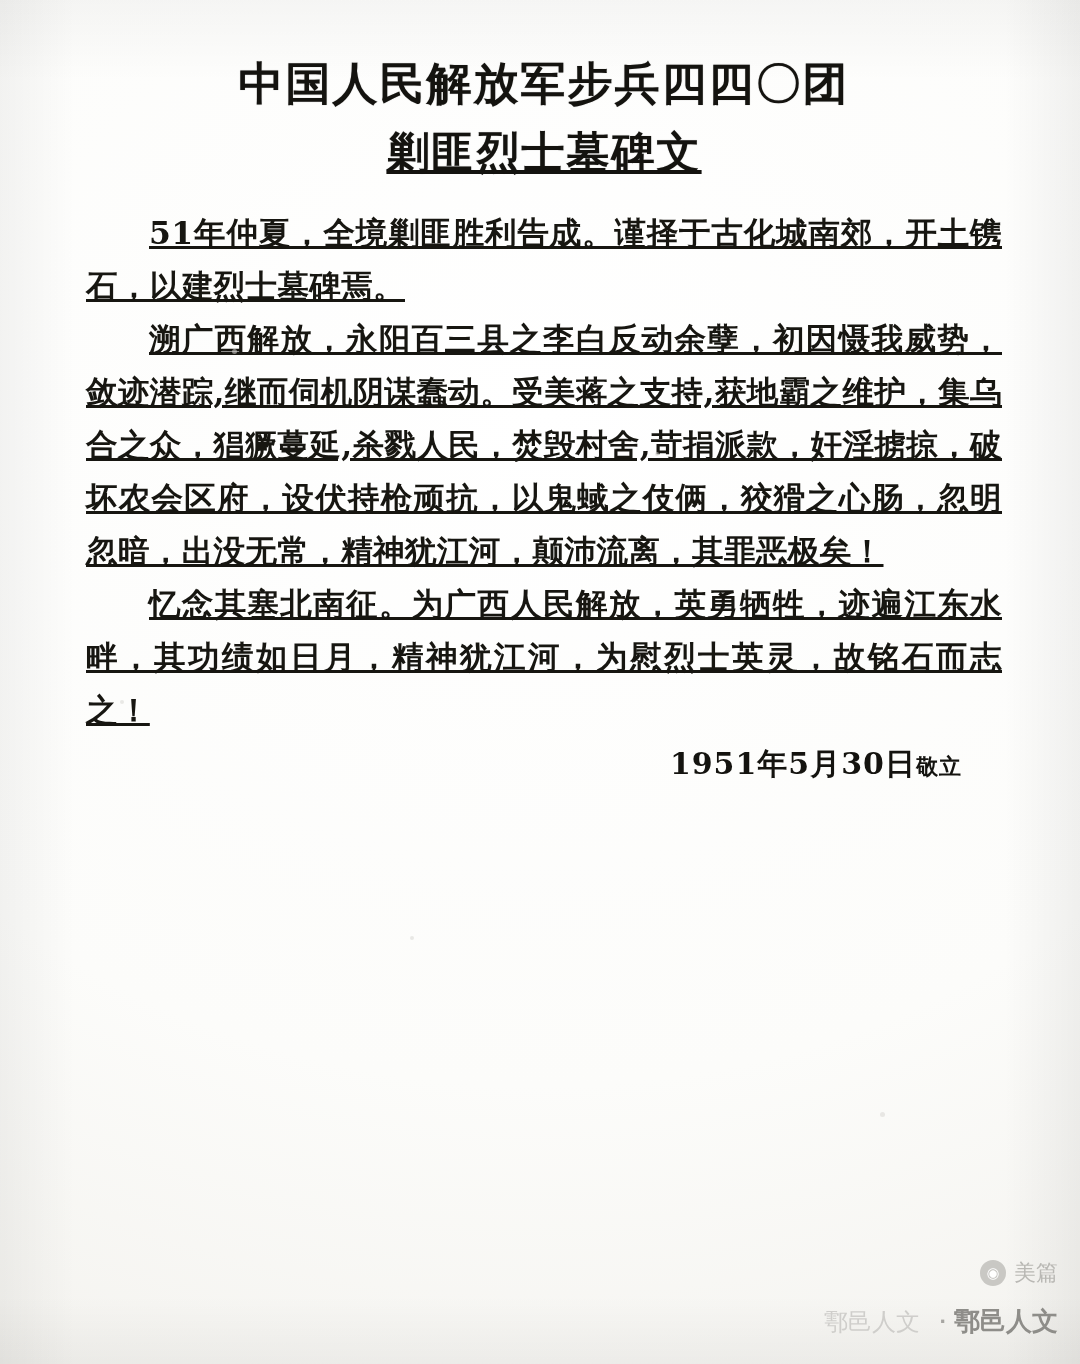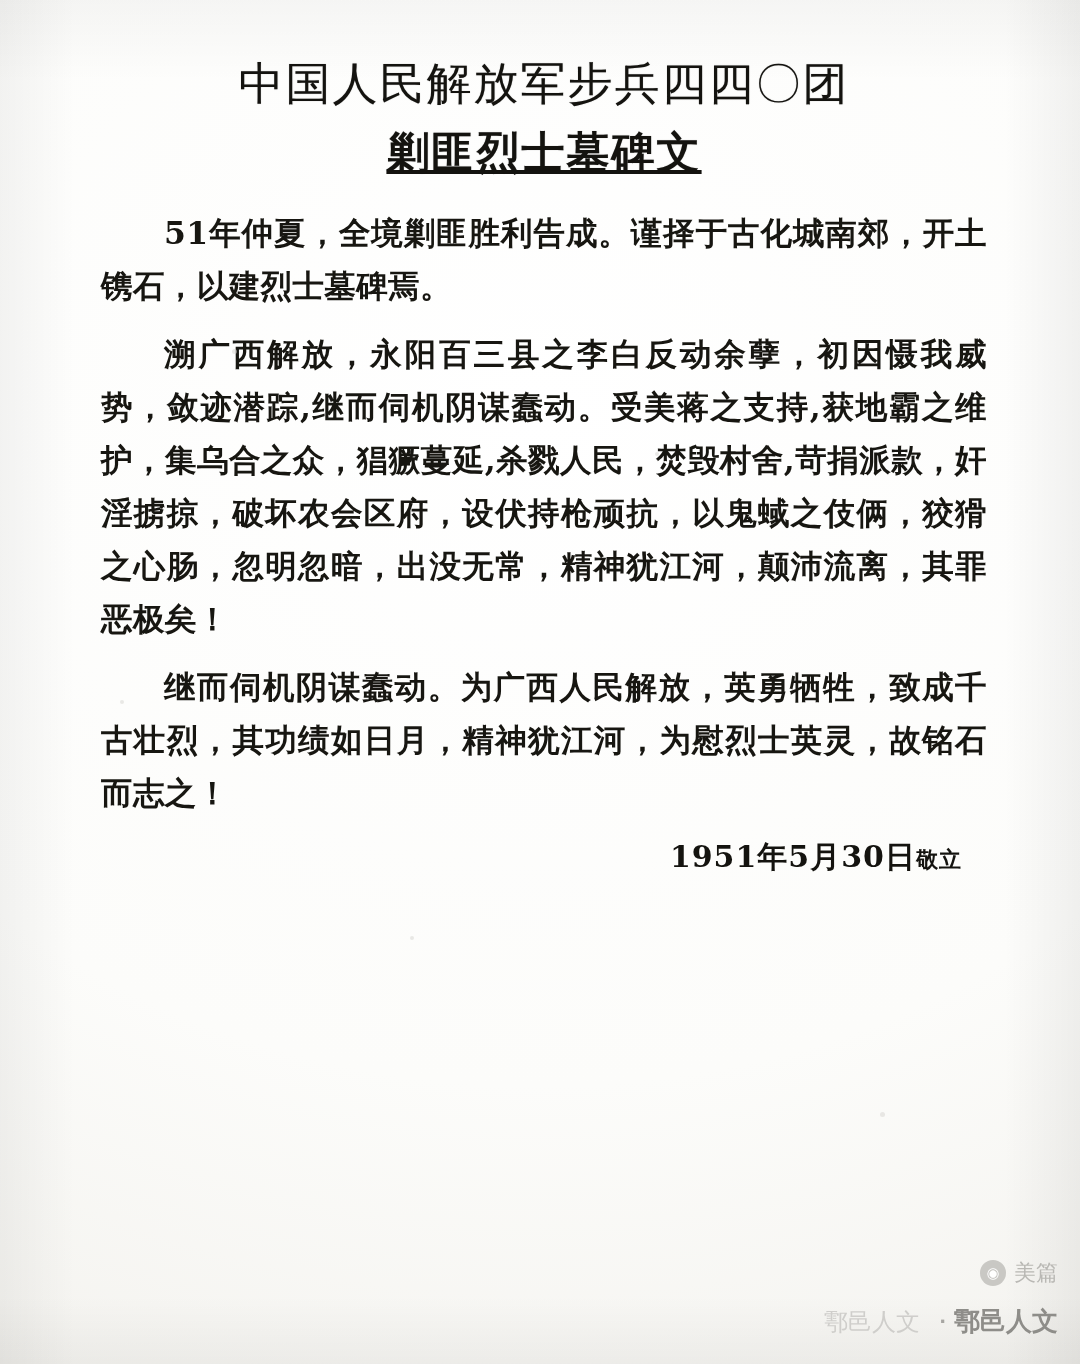--- a/index.html
+++ b/index.html
@@ -38,21 +38,21 @@
     padding: 56px 78px 0 86px;
     box-sizing: border-box;
   }
 
   .title-block {
     text-align: center;
     color: #14130f;
   }
   .title-line1 {
     font-size: 45px;
-    font-weight: 400;
+    font-weight: 700;
     letter-spacing: 2px;
     line-height: 1.25;
     margin: 0 0 14px 0;
     text-shadow: 0 0 1px rgba(0,0,0,0.35);
   }
   .title-line2 {
     font-size: 43px;
     font-weight: 700;
     letter-spacing: 2px;
     line-height: 1.25;
@@ -64,26 +64,27 @@
   .body-text {
     color: #171611;
     font-size: 31.5px;
     line-height: 53px;
     text-align: justify;
     text-justify: inter-character;
     letter-spacing: 0.4px;
     font-weight: 600;
   }
   .para {
-    margin: 15px;
+    margin: 0;
     text-indent: 2em;
+    text-decoration: underline;
   }
 
   .signature {
-    margin-top: 18px;
+    margin-top: 8px;
     text-align: right;
     padding-right: 40px;
     font-size: 30px;
     font-weight: 700;
     color: #14130f;
     letter-spacing: 1px;
   }
   .signature .sig-small {
     font-size: 22px;
     font-weight: 600;
@@ -151,21 +152,21 @@
   <div class="content">
 
     <div class="title-block">
       <h1 class="title-line1">中国人民解放军步兵四四〇团</h1>
       <h2 class="title-line2">剿匪烈士墓碑文</h2>
     </div>
 
     <div class="body-text">
       <p class="para">51年仲夏，全境剿匪胜利告成。谨择于古化城南郊，开土镌石，以建烈士墓碑焉。</p>
       <p class="para">溯广西解放，永阳百三县之李白反动余孽，初因慑我威势，敛迹潜踪,继而伺机阴谋蠢动。受美蒋之支持,获地霸之维护，集乌合之众，猖獗蔓延,杀戮人民，焚毁村舍,苛捐派款，奸淫掳掠，破坏农会区府，设伏持枪顽抗，以鬼蜮之伎俩，狡猾之心肠，忽明忽暗，出没无常，精神犹江河，颠沛流离，其罪恶极矣！</p>
-      <p class="para">继而伺机阴谋蠢动。为广西人民解放，英勇牺牲，致成千古壮烈，其功绩如日月，精神犹江河，为慰烈士英灵，故铭石而志之！</p>
+      <p class="para">忆念其塞北南征。为广西人民解放，英勇牺牲，迹遍江东水畔，其功绩如日月，精神犹江河，为慰烈士英灵，故铭石而志之！</p>
     </div>
 
     <div class="signature">
       <span>1951年5月30日</span><span class="sig-small">敬立</span>
     </div>
 
   </div>
 
   <div class="speck" style="left:232px; top:349px; width:5px; height:5px;"></div>
   <div class="speck" style="left:655px; top:452px; width:4px; height:4px;"></div>

